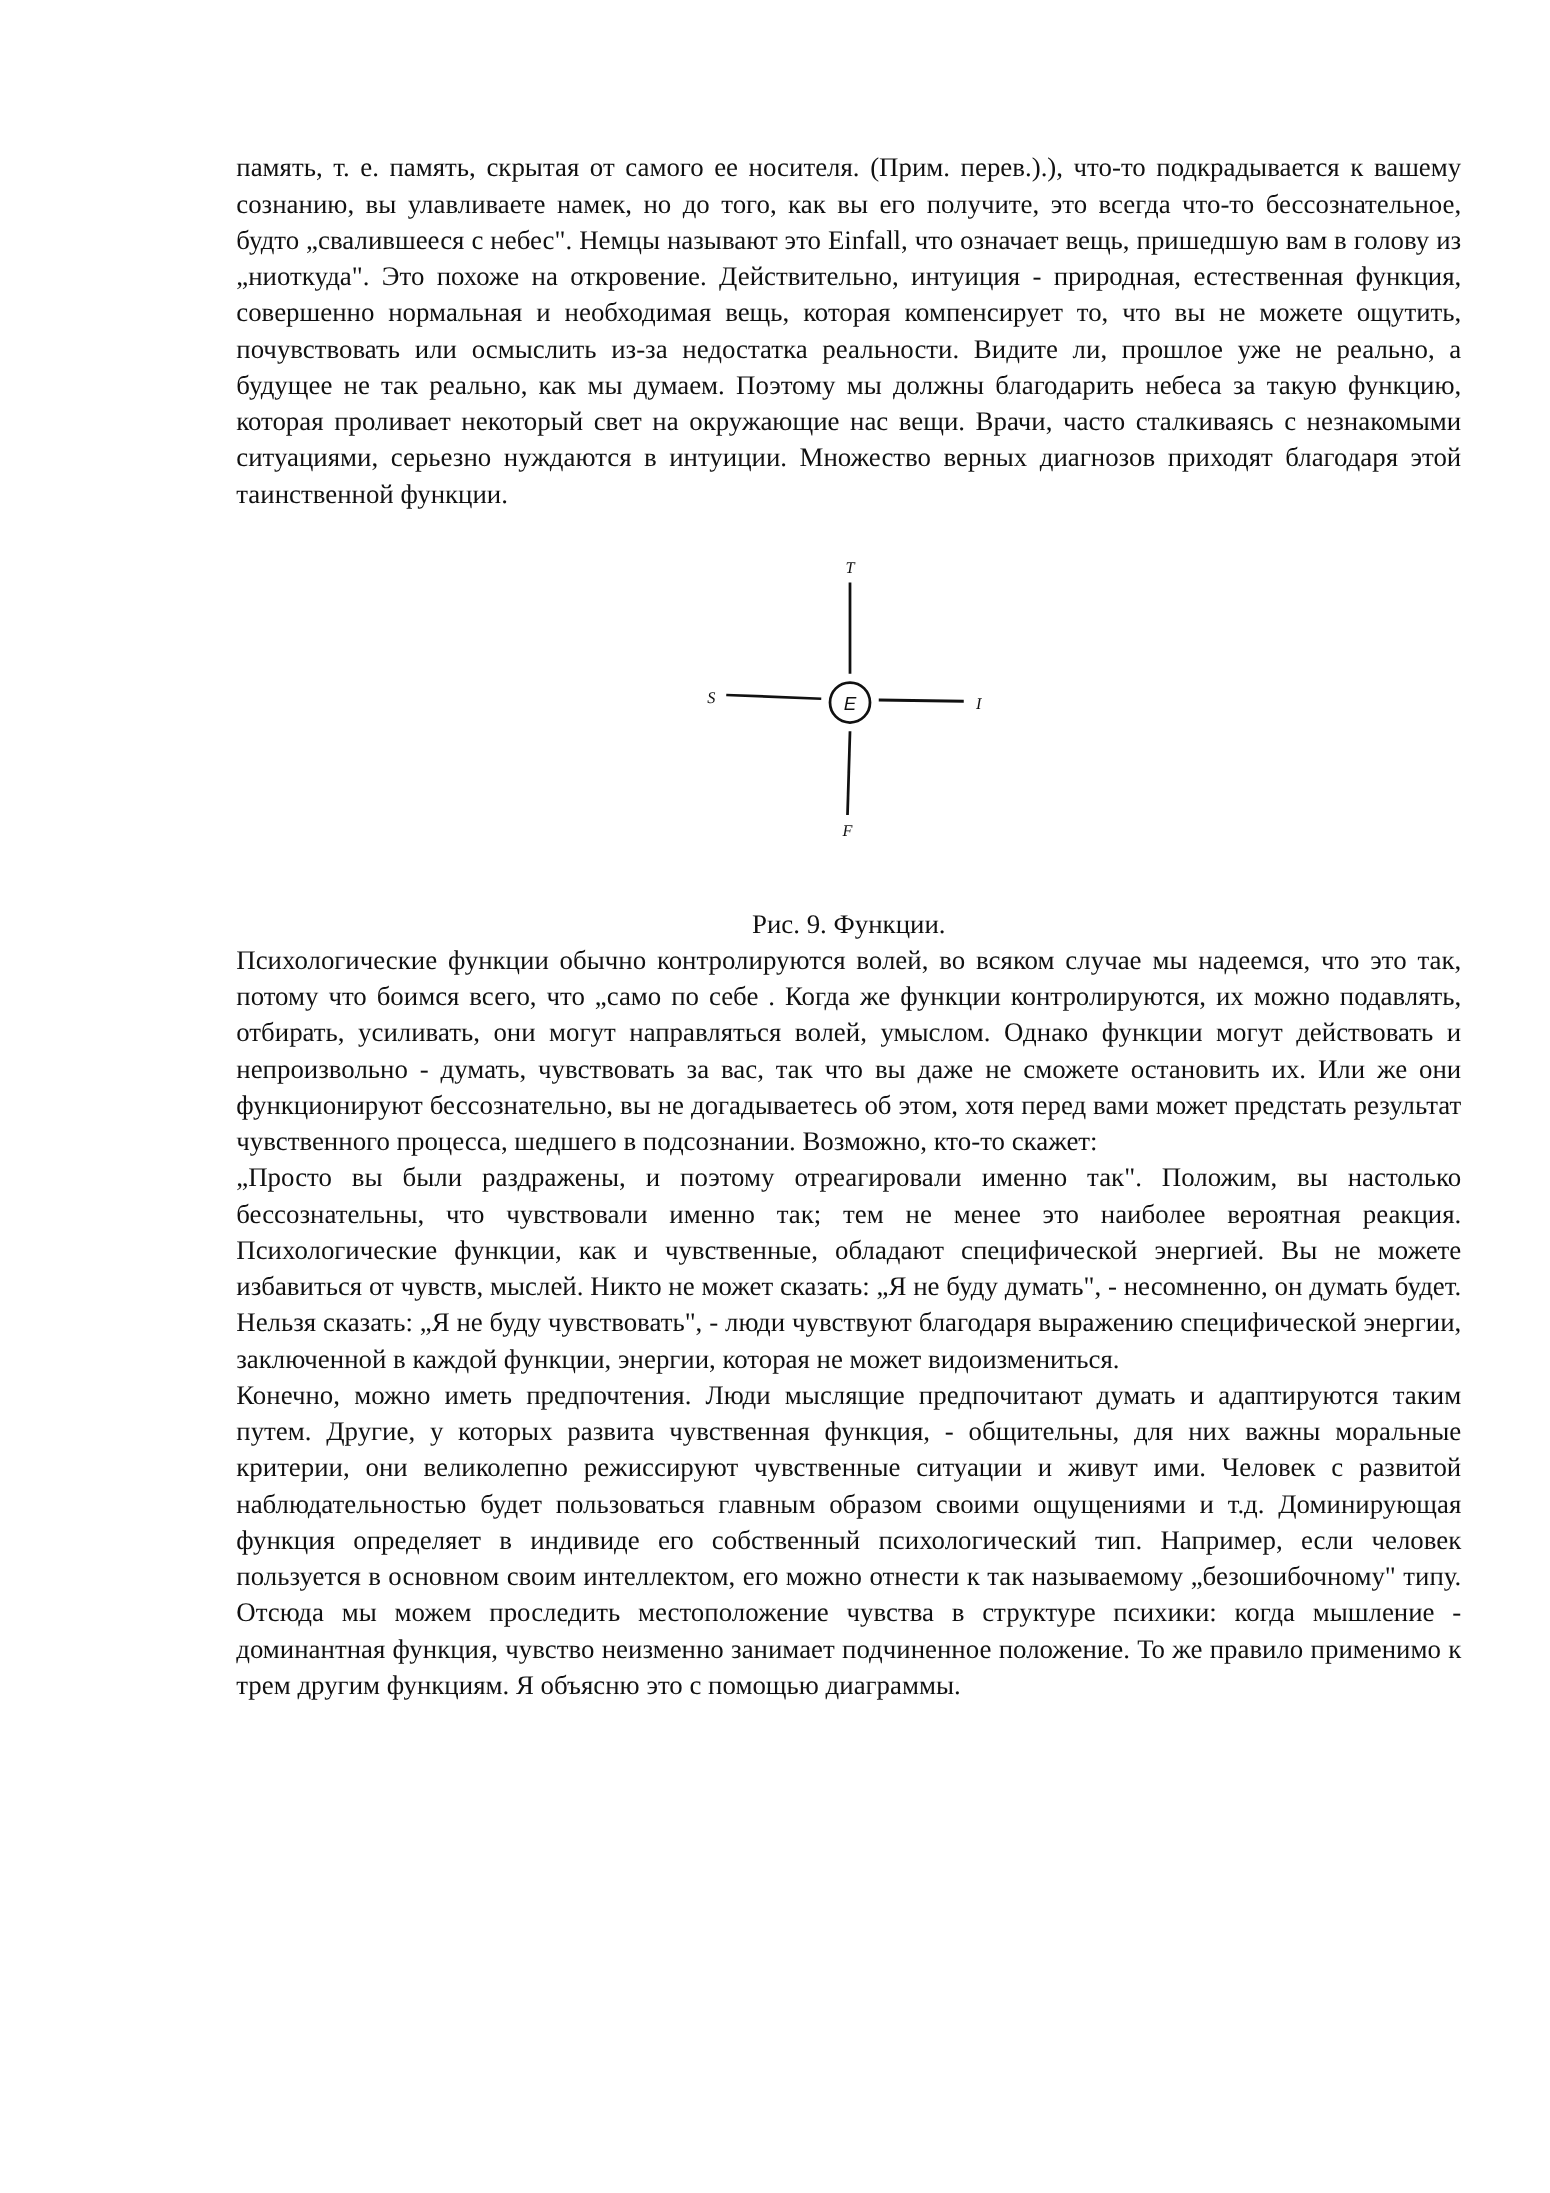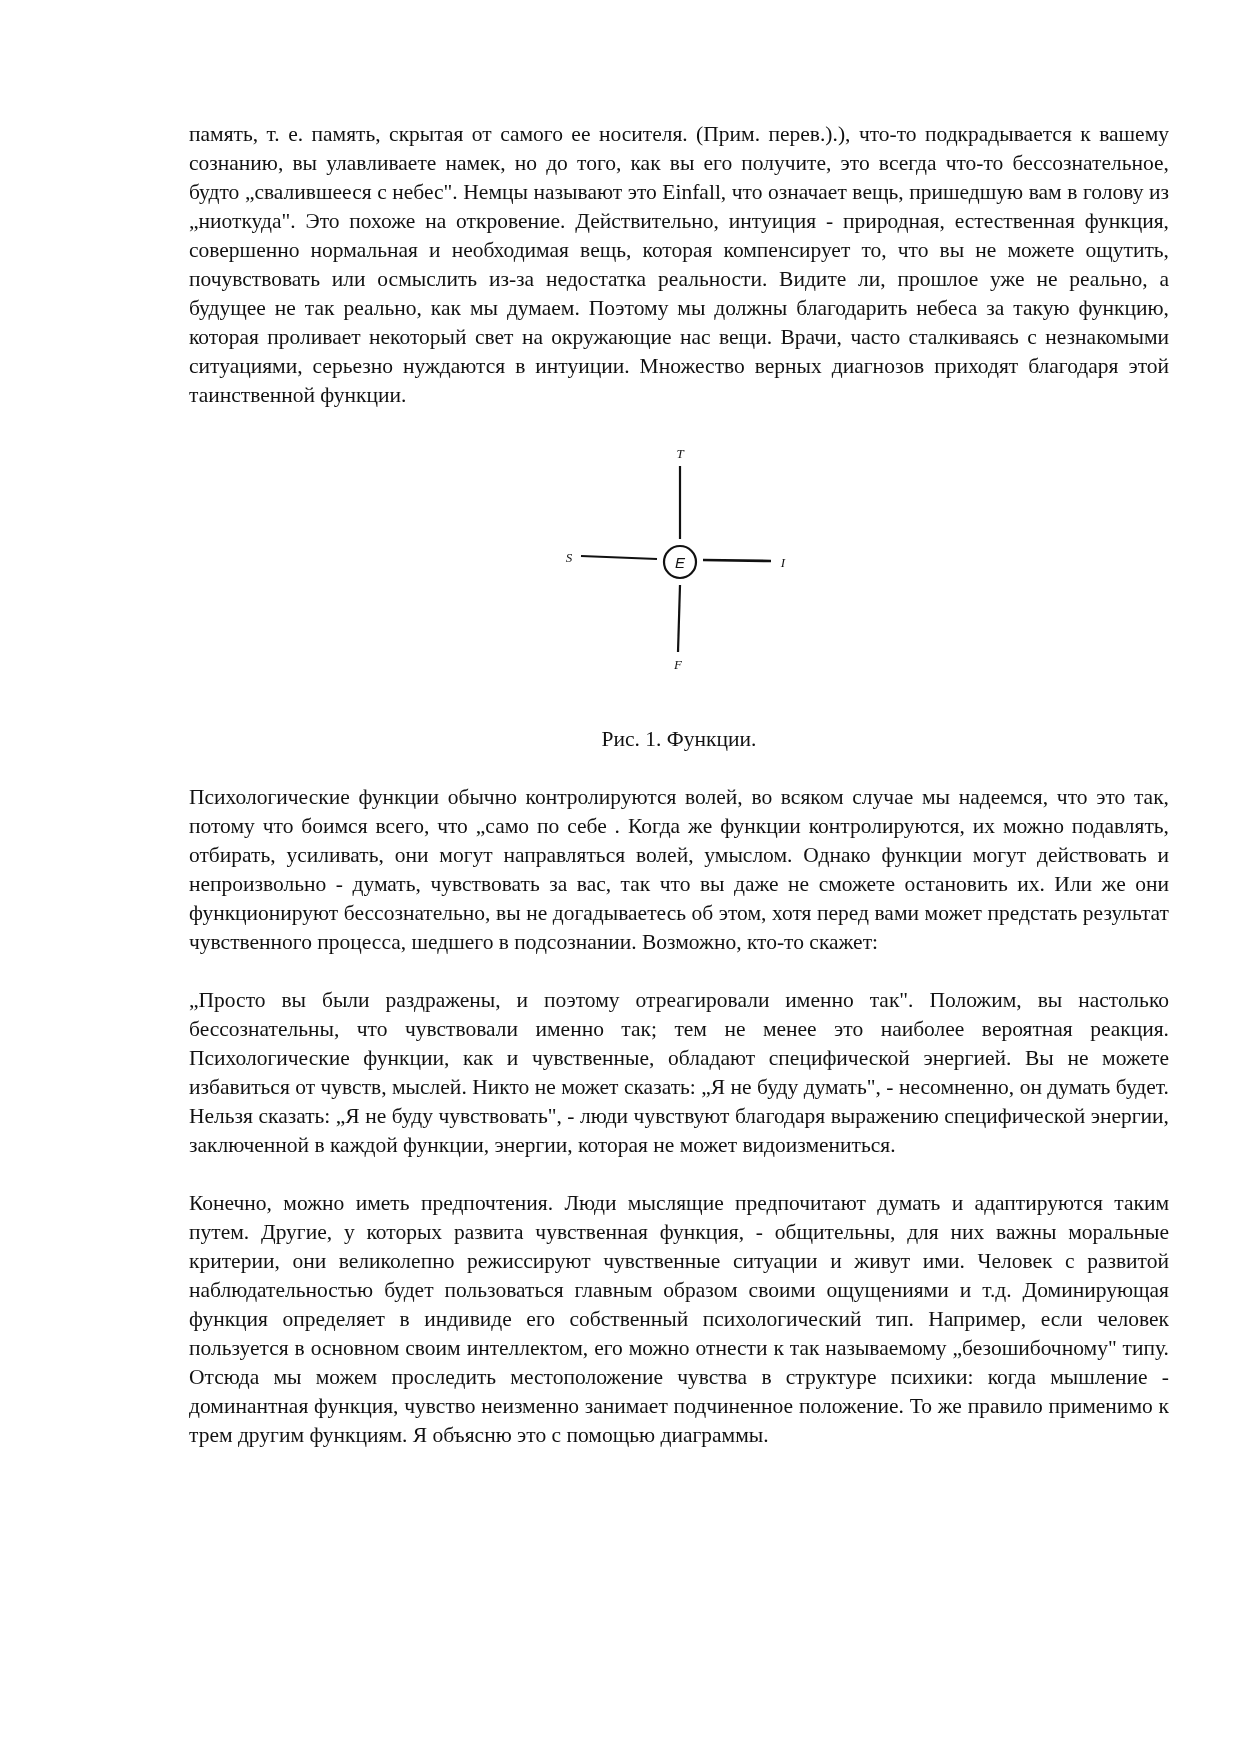--- a/index.html
+++ b/index.html
@@ -3,21 +3,21 @@
 <meta charset="utf-8">
 <style>
   html, body { margin: 0; padding: 0; background: #ffffff; }
   body { width: 1240px; height: 1754px; position: relative; overflow: hidden; }
   .page {
     position: absolute; left: 189px; top: 120px; width: 980px;
     font-family: "Liberation Serif", serif; font-size: 21.5px; line-height: 29px;
     color: #111111;
   }
   .para { margin: 0; text-align: justify; text-align-last: left; }
-  .para.gap { margin-top: 29px; }
+  .para.gap { }
   .figure { position: relative; height: 270px; margin-top: 30px; }
   .figure svg { position: absolute; left: 368px; top: 0; }
   .caption { text-align: center; margin-top: 15px; height: 29px; }
   .fig-label { font-family: "Liberation Serif", serif; font-style: italic; font-size: 13px; fill: #111; }
   .fig-center { font-family: "Liberation Sans", sans-serif; font-style: italic; font-size: 15px; fill: #111; }
 </style>
 </head>
 <body>
 
 <div class="page">
@@ -31,18 +31,18 @@
       <line x1="146" y1="120" x2="214" y2="121" stroke="#111" stroke-width="2.6"></line>
       <circle cx="123" cy="122" r="16" fill="none" stroke="#111" stroke-width="2.2"></circle>
       <text x="123" y="128" text-anchor="middle" class="fig-center">E</text>
       <text x="123" y="18" text-anchor="middle" class="fig-label">T</text>
       <text x="12" y="122" text-anchor="middle" class="fig-label">S</text>
       <text x="226" y="127" text-anchor="middle" class="fig-label">I</text>
       <text x="121" y="229" text-anchor="middle" class="fig-label">F</text>
     </svg>
   </div>
 
-  <div class="caption">Рис. 1. Функции.</div>
+  <div class="caption">Рис. 9. Функции.</div>
 
   <p class="para gap">Психологические функции обычно контролируются волей, во всяком случае мы надеемся, что это так, потому что боимся всего, что „само по себе . Когда же функции контролируются, их можно подавлять, отбирать, усиливать, они могут направляться волей, умыслом. Однако функции могут действовать   и   непроизвольно - думать, чувствовать за вас, так что вы даже не сможете остановить их. Или же они функционируют бессознательно, вы не догадываетесь об этом, хотя перед вами может предстать результат чувственного процесса, шедшего в подсознании. Возможно, кто-то скажет:</p>
   <p class="para gap">„Просто вы были раздражены, и поэтому отреагировали именно так". Положим, вы настолько бессознательны, что чувствовали именно так; тем не менее это наиболее вероятная реакция. Психологические функции, как и чувственные, обладают специфической энергией. Вы не можете избавиться от чувств, мыслей. Никто не может сказать: „Я не буду  думать", - несомненно,  он  думать  будет. Нельзя сказать: „Я не буду чувствовать", - люди чувствуют благодаря выражению специфической энергии, заключенной в каждой функции, энергии, которая не может видоизмениться.</p>
   <p class="para gap">Конечно, можно иметь предпочтения. Люди мыслящие предпочитают думать и адаптируются таким путем. Другие, у которых развита чувственная функция, - общительны, для них важны моральные критерии, они великолепно режиссируют чувственные ситуации и живут ими. Человек с развитой наблюдательностью будет пользоваться главным образом своими ощущениями и т.д. Доминирующая функция определяет в индивиде его собственный психологический тип. Например, если человек пользуется в основном своим интеллектом, его можно отнести к так называемому „безошибочному" типу. Отсюда мы можем проследить местоположение чувства в структуре психики: когда мышление - доминантная функция, чувство неизменно занимает подчиненное положение. То же правило применимо к трем другим функциям. Я объясню это с помощью диаграммы.</p>
 </div>
 
 </body></html>

